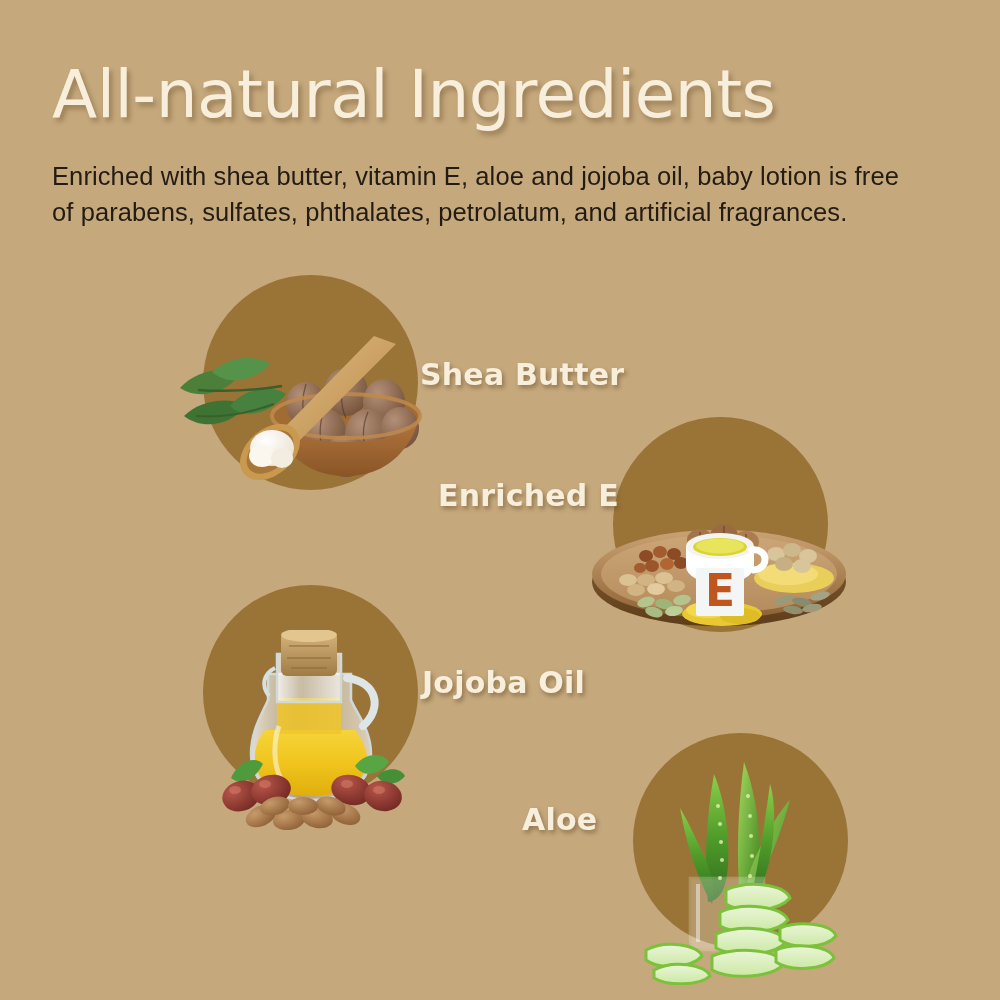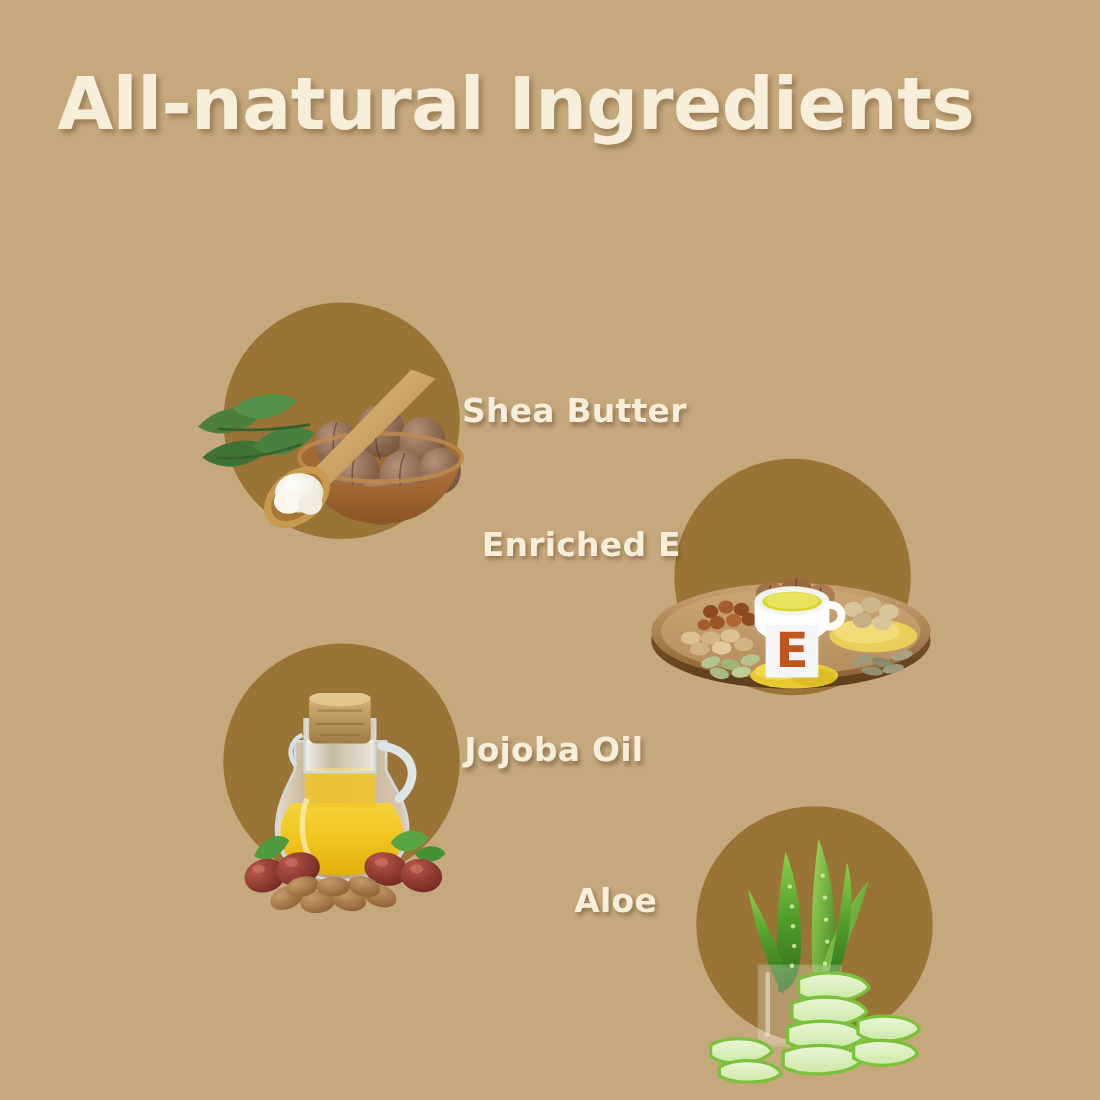--- a/index.html
+++ b/index.html
@@ -11,21 +11,21 @@
     position:relative;
   }
   .page{position:relative;width:1000px;height:1000px;overflow:hidden;}
 
   
   .title{
     position:absolute;
     left:52px; top:62px;
     width:900px;
     font-family:"DejaVu Sans", sans-serif;
-    font-weight:700;
+    font-weight:400;
     font-size:66px;
     line-height:1.0;
     letter-spacing:-0.5px;
     color:#f7eedb;
     text-shadow:3px 4px 5px rgba(90,60,25,0.38);
     white-space:nowrap;
   }
   .subtitle{
     position:absolute;
     left:52px; top:158px;
@@ -75,20 +75,21 @@
   #aloe-circle{left:633px; top:733px; width:215px; height:215px;}
   #aloe-art{left:628px; top:750px; width:220px; height:235px;}
   #aloe-label{left:522px; top:802px;}
 </style>
 </head>
 <body>
 
 <div class="page">
 
   <div class="title">All-natural Ingredients</div>
+  <div class="subtitle">Enriched with shea butter, vitamin E, aloe and jojoba oil, baby lotion is free of parabens, sulfates, phthalates, petrolatum, and artificial fragrances.</div>
 
   <div class="ingredient">
     <div class="circle" id="shea-circle"></div>
 
     <svg class="art" id="shea-art" viewBox="0 0 260 180">
       <defs>
         <linearGradient id="bowlG" x1="0" y1="0" x2="0" y2="1">
           <stop offset="0" stop-color="#b5793f"></stop>
             <stop offset="1" stop-color="#8a5526"></stop>
         </linearGradient>

